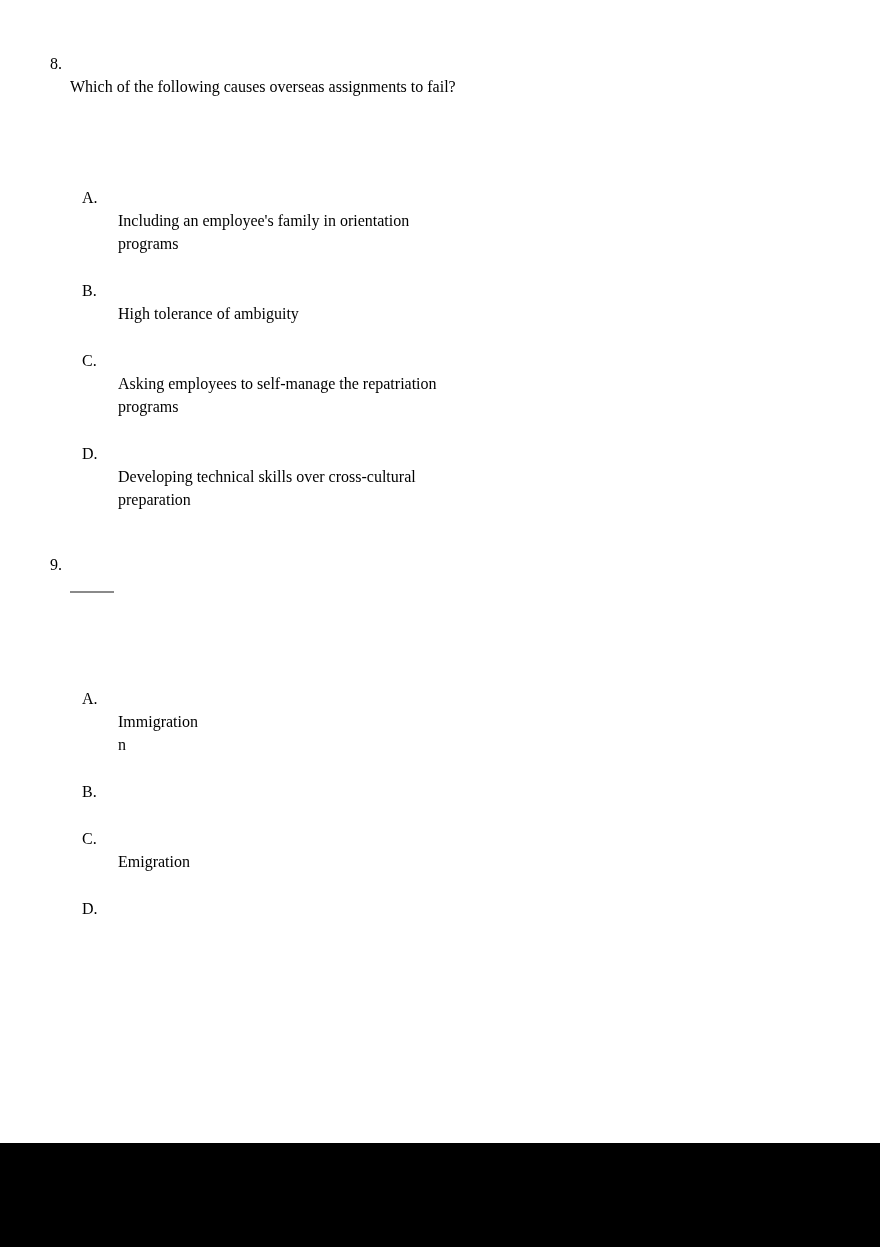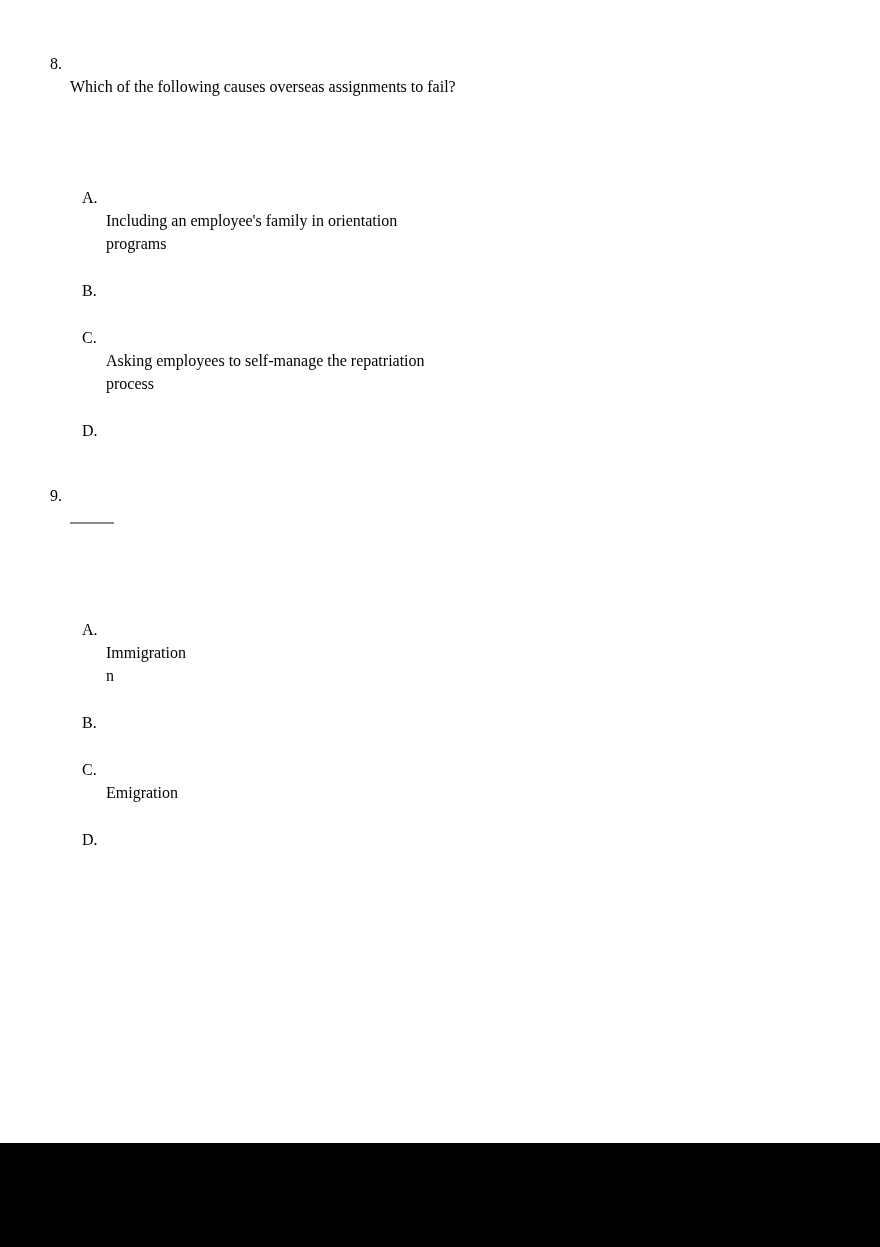--- a/index.html
+++ b/index.html
@@ -28,21 +28,21 @@
   }
   .options {
     margin-left: 32px; 
     margin-top: 88px;
   }
   .option {
     margin-bottom: 24px;
   }
   .opt-letter {}
   .opt-text {
-    margin-left: 24px; 
+    margin-left: 36px; 
     white-space: pre-line;
     max-width: 380px;
   }
   .question-block + .question-block {
     margin-top: 42px;
   }
   .blank {
     display: inline-block;
     width: 44px;
     height: 14px;
@@ -68,28 +68,31 @@
     <div class="q-number">8.</div>
     <div class="q-text">Which of the following causes overseas assignments to fail?</div>
     <div class="options">
       <div class="option">
         <div class="opt-letter">A.</div>
         <div class="opt-text">Including an employee's family in orientation
 programs</div>
       </div>
       <div class="option">
         <div class="opt-letter">B.</div>
+        <div class="opt-text">High tolerance of ambiguity</div>
       </div>
       <div class="option">
         <div class="opt-letter">C.</div>
         <div class="opt-text">Asking employees to self-manage the repatriation
-process</div>
+programs</div>
       </div>
       <div class="option">
         <div class="opt-letter">D.</div>
+        <div class="opt-text">Developing technical skills over cross-cultural
+preparation</div>
       </div>
     </div>
   </section>
 
   <section class="question-block">
     <div class="q-number">9.</div>
     <div class="q-text">
       <span class="blank"></span>
     </div>
     <div class="options">

